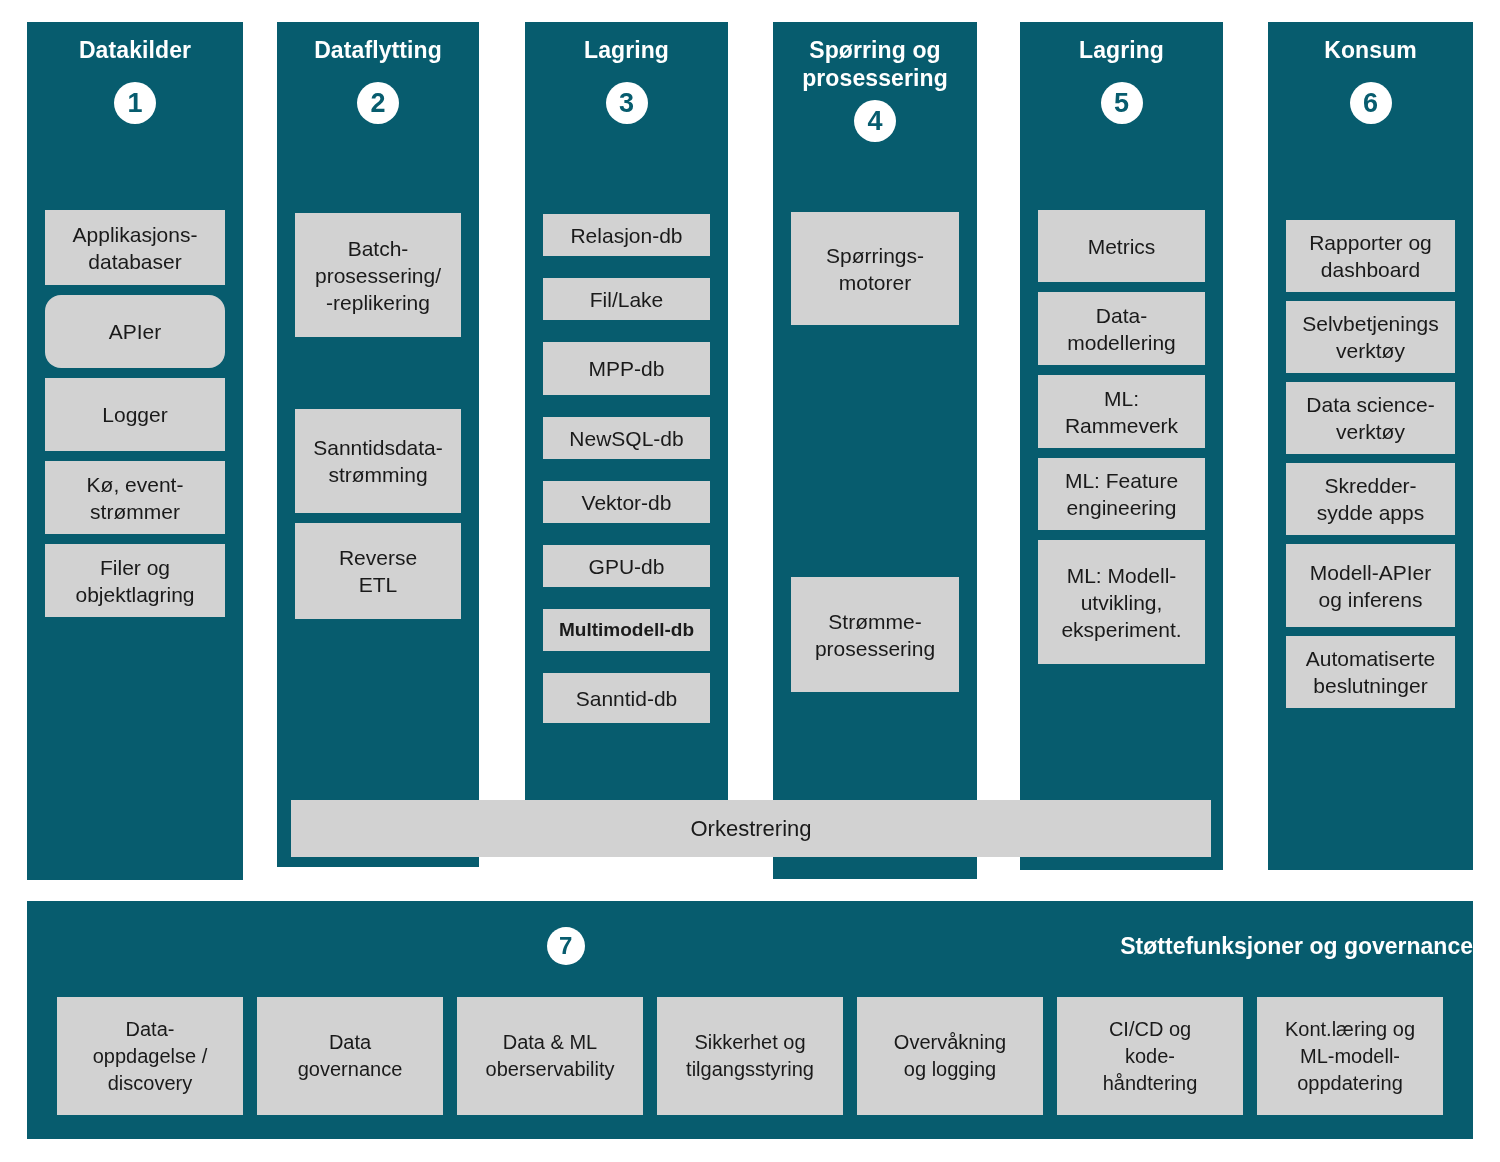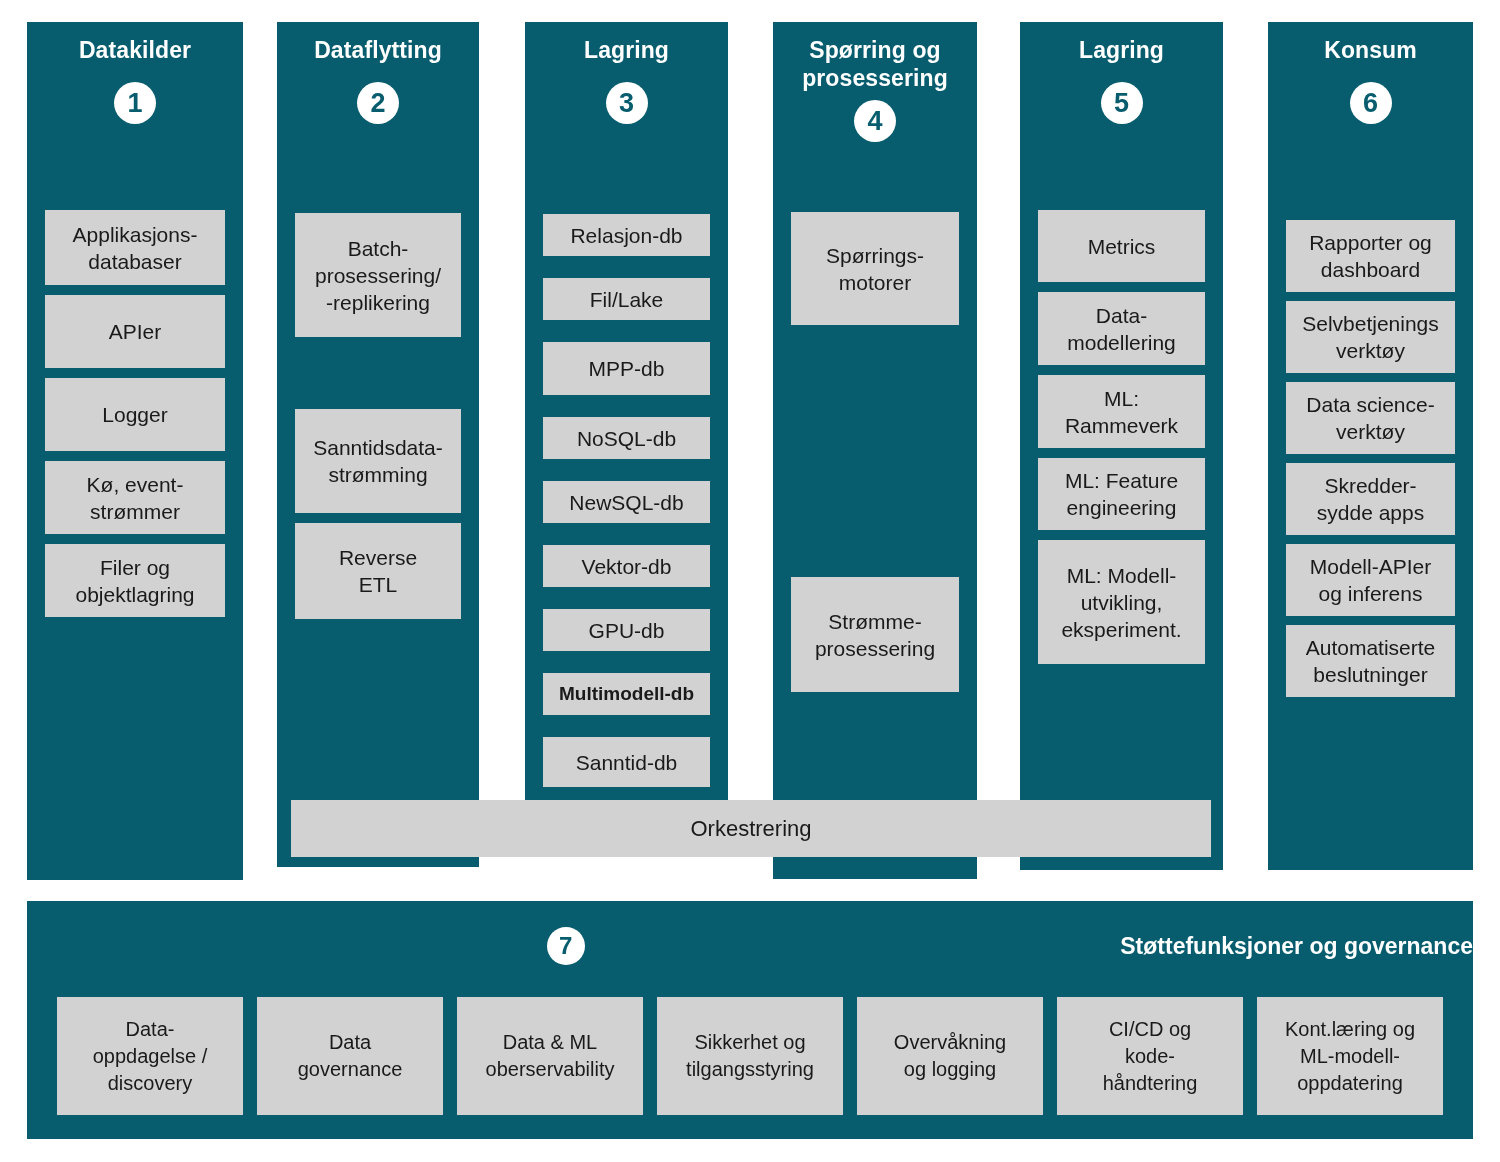--- a/index.html
+++ b/index.html
@@ -138,21 +138,21 @@
 
 <div class="canvas">
 
   <div class="column" style="left:27px; top:22px; width:216px; height:858px;">
     <div class="col-title">Datakilder</div>
     <div class="badge-wrap" style="margin-top:18px;">
       <div class="badge">1</div>
     </div>
     <div class="items" style="top:188px;">
       <div class="item" style="height:75px;">Applikasjons-<br>databaser</div>
-      <div class="item" style="height:73px;">APIer</div>
+      <div class="item" style="height:73px;border-radius:16px;">APIer</div>
       <div class="item" style="height:73px;">Logger</div>
       <div class="item" style="height:73px;">Kø, event-<br>strømmer</div>
       <div class="item" style="height:73px;">Filer og<br>objektlagring</div>
     </div>
   </div>
 
   <div class="column" style="left:277px; top:22px; width:202px; height:845px;">
     <div class="col-title">Dataflytting</div>
     <div class="badge-wrap" style="margin-top:18px;">
       <div class="badge">2</div>
@@ -166,21 +166,20 @@
 
   <div class="column" style="left:525px; top:22px; width:203px; height:793px;">
     <div class="col-title">Lagring</div>
     <div class="badge-wrap" style="margin-top:18px;">
       <div class="badge">3</div>
     </div>
     <div class="items" style="top:192px;">
       <div class="item" style="height:42px; margin-bottom:22px;">Relasjon-db</div>
       <div class="item" style="height:42px; margin-bottom:22px;">Fil/Lake</div>
       <div class="item" style="height:53px; margin-bottom:22px;">MPP-db</div>
-      <div class="item" style="height:42px; margin-bottom:22px;">NoSQL-db</div>
       <div class="item" style="height:42px; margin-bottom:22px;">NewSQL-db</div>
       <div class="item" style="height:42px; margin-bottom:22px;">Vektor-db</div>
       <div class="item" style="height:42px; margin-bottom:22px;">GPU-db</div>
       <div class="item small" style="height:42px; margin-bottom:22px;font-weight:bold;">Multimodell-db</div>
       <div class="item" style="height:50px;">Sanntid-db</div>
     </div>
   </div>
 
   <div class="column" style="left:773px; top:22px; width:204px; height:857px;">
     <div class="col-title">Spørring og<br>prosessering</div>
@@ -210,21 +209,21 @@
   <div class="column" style="left:1268px; top:22px; width:205px; height:848px;">
     <div class="col-title">Konsum</div>
     <div class="badge-wrap" style="margin-top:18px;">
       <div class="badge">6</div>
     </div>
     <div class="items" style="top:198px;">
       <div class="item" style="height:72px; margin-bottom:9px;">Rapporter og<br>dashboard</div>
       <div class="item" style="height:72px; margin-bottom:9px;">Selvbetjenings<br>verktøy</div>
       <div class="item" style="height:72px; margin-bottom:9px;">Data science-<br>verktøy</div>
       <div class="item" style="height:72px; margin-bottom:9px;">Skredder-<br>sydde apps</div>
-      <div class="item" style="height:72px; margin-bottom:9px;">Modell-APIer<br>og inferens</div>
+      <div class="item" style="height:83px; margin-bottom:9px;">Modell-APIer<br>og inferens</div>
       <div class="item" style="height:72px;">Automatiserte<br>beslutninger</div>
     </div>
   </div>
 
   <div class="orkestrering" style="left:291px; top:800px; width:920px; height:57px;">Orkestrering</div>
 
   <div class="band" style="left:27px; top:901px; width:1446px; height:238px;">
     <div class="band-head">
       <div class="badge">7</div>
       <div class="band-title">Støttefunksjoner og governance</div>

